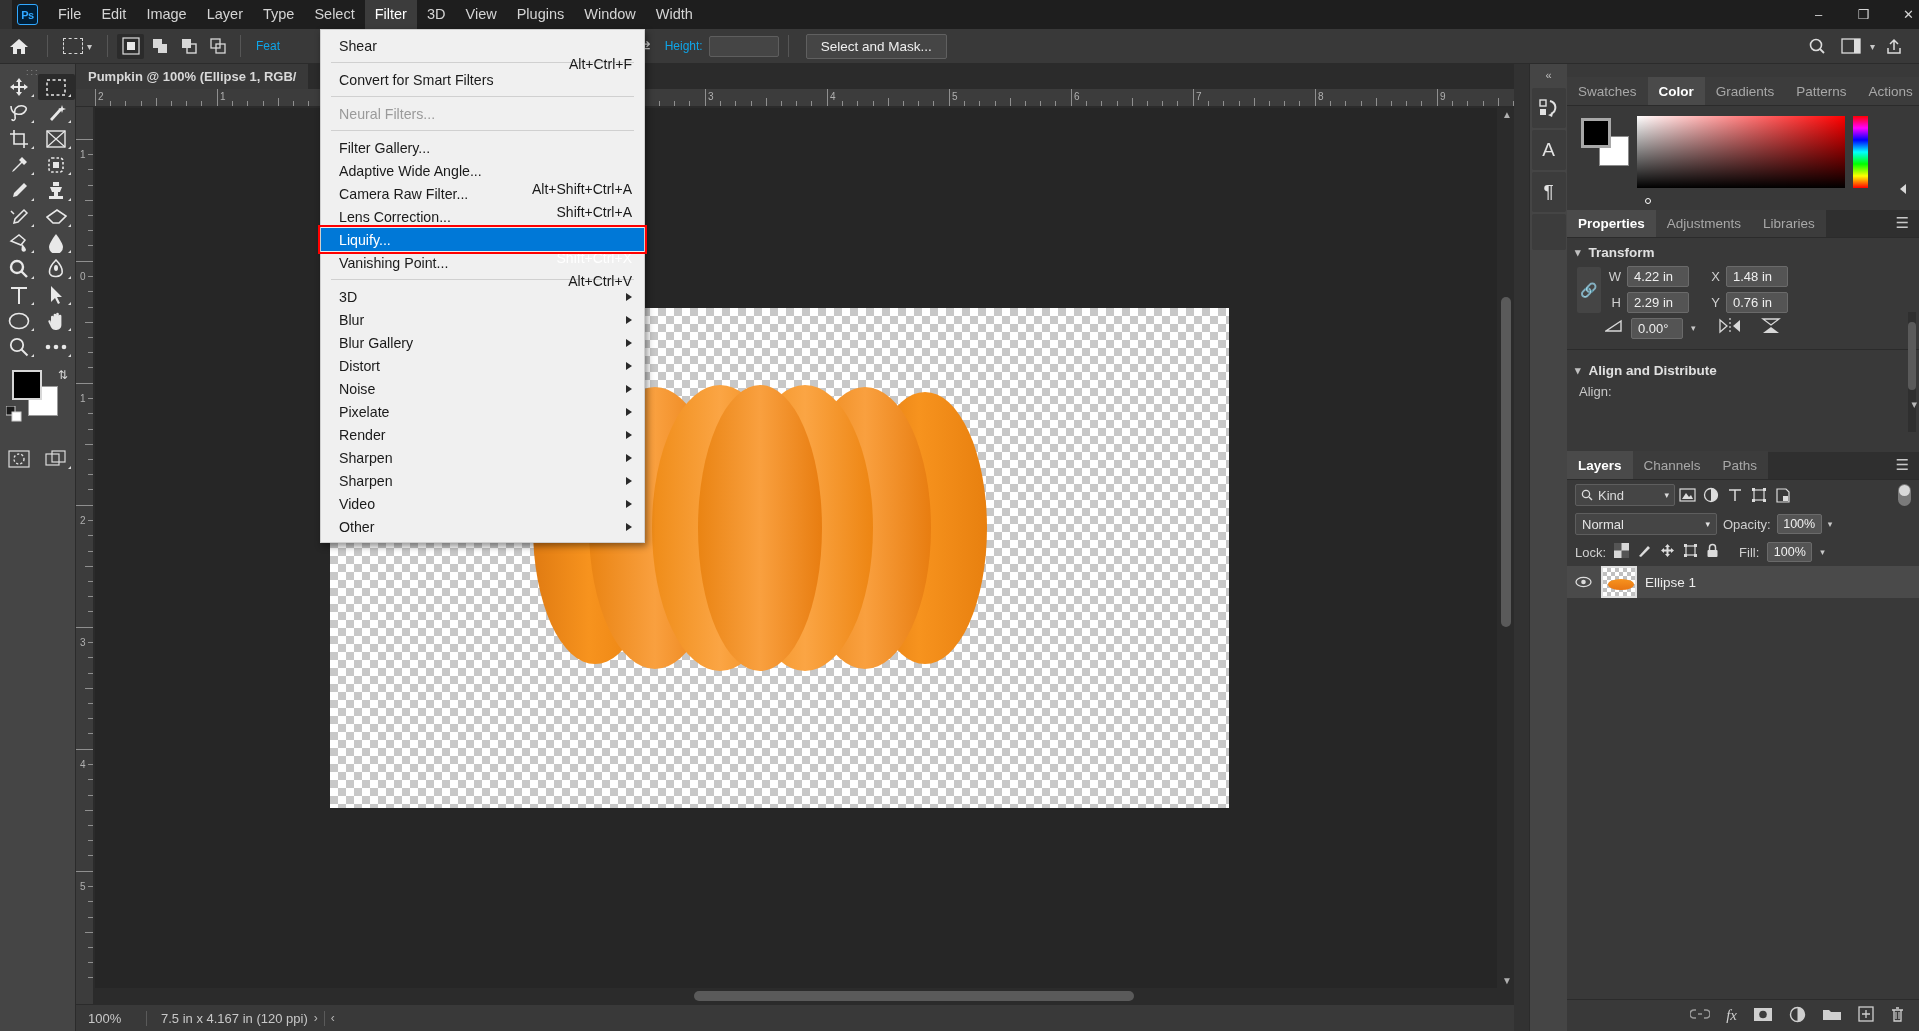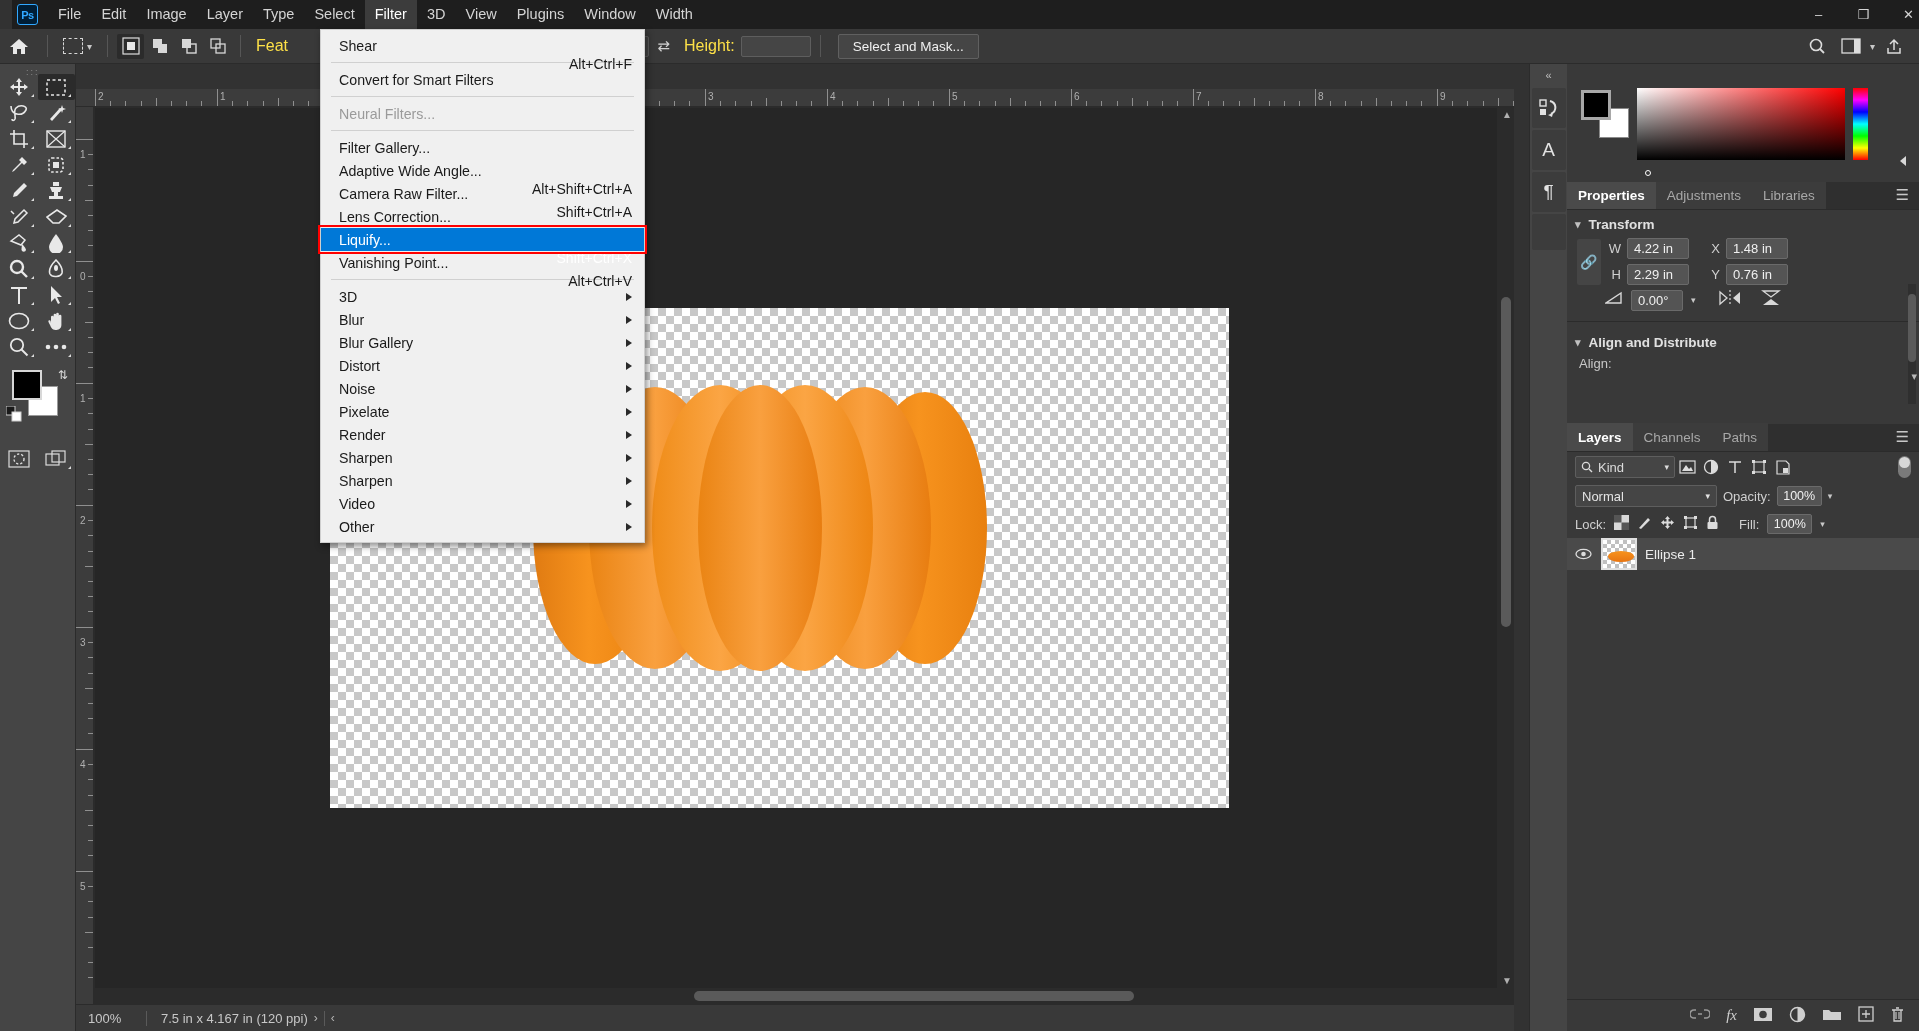--- a/index.html
+++ b/index.html
@@ -48,21 +48,21 @@
   }
   .marquee-ic {
     width: 20px; height: 16px; border: 1.5px dashed #d8d8d8; border-radius: 1px;
   }
   .chev { color: #c8c8c8; font-size: 10px; }
   .bool-group { display: flex; gap: 2px; }
   .bool-btn {
     width: 27px; height: 25px; display: flex; align-items: center; justify-content: center;
   }
   .bool-btn.sel { background: #2b2b2b; border-radius: 2px; }
-  .opt-label { color: #fde047; font-size: 16px; padding: 0 6px; }
+  .opt-label { color: #0ea5e9; font-size: 12px; padding: 0 6px; }
   .opt-input {
     width: 58px; height: 21px; background: #454545; border: 1px solid #5e5e5e;
     border-radius: 2px;
   }
   .opt-input.wide { width: 70px; }
   .swap-ic { color: #d0d0d0; font-size: 15px; padding: 0 8px; }
   .select-mask-btn {
     height: 25px; padding: 0 14px; background: #454545; border: 1px solid #606060;
     border-radius: 2px; color: #f0f0f0; font-size: 13.5px;
     display: flex; align-items: center; margin-left: 8px;
@@ -396,20 +396,23 @@
       <span class="chev">▾</span>
       <div class="opt-ic">
         <svg width="18" height="18">
             <path d="M3 11 V16 H15 V11" fill="none" stroke="#dcdcdc" stroke-width="1.5"></path>
             <path d="M9 13 V3 M5 7 L9 3 L13 7" fill="none" stroke="#dcdcdc" stroke-width="1.5"></path>
           </svg>
       </div>
     </div>
   </div>
 
+  <div class="doctabbar">
+    <div class="doctab">Pumpkin @ 100% (Ellipse 1, RGB/</div>
+  </div>
 
   <div class="toolbar">
     <div class="tb-grip">:::</div>
     <div id="tool-rows">
         <div class="tb-row">
           <div class="tb-cell">
             <svg width="20" height="20">
               <path d="M10 1 L13 5 H11 V9 H15 V7 L19 10 L15 13 V11 H11 V15 H13 L10 19 L7 15 H9 V11 H5 V13 L1 10 L5 7 V9 H9 V5 H7 Z" fill="#e8e8e8"></path>
             </svg>
             <span class="corner"></span>
@@ -841,20 +844,27 @@
         </svg>
     </div>
     <div class="rail-ic">A</div>
     <div class="rail-ic">¶</div>
     <div class="rail-ic blank"></div>
   </div>
 
   <div class="dock">
 
     <div class="panel-grip"></div>
+    <div class="tabstrip" id="color-tabs">
+        <div class="ptab">Swatches</div>
+        <div class="ptab active">Color</div>
+        <div class="ptab">Gradients</div>
+        <div class="ptab">Patterns</div>
+        <div class="ptab">Actions</div>
+      </div>
     <div class="colorpanel">
       <div class="cp-swatches">
         <div class="cp-back"></div>
         <div class="cp-front"></div>
       </div>
       <div class="cp-field"></div>
       <div class="cp-hue"></div>
       <div class="cp-marker"></div>
       <div class="cp-huearrow"></div>
     </div>

